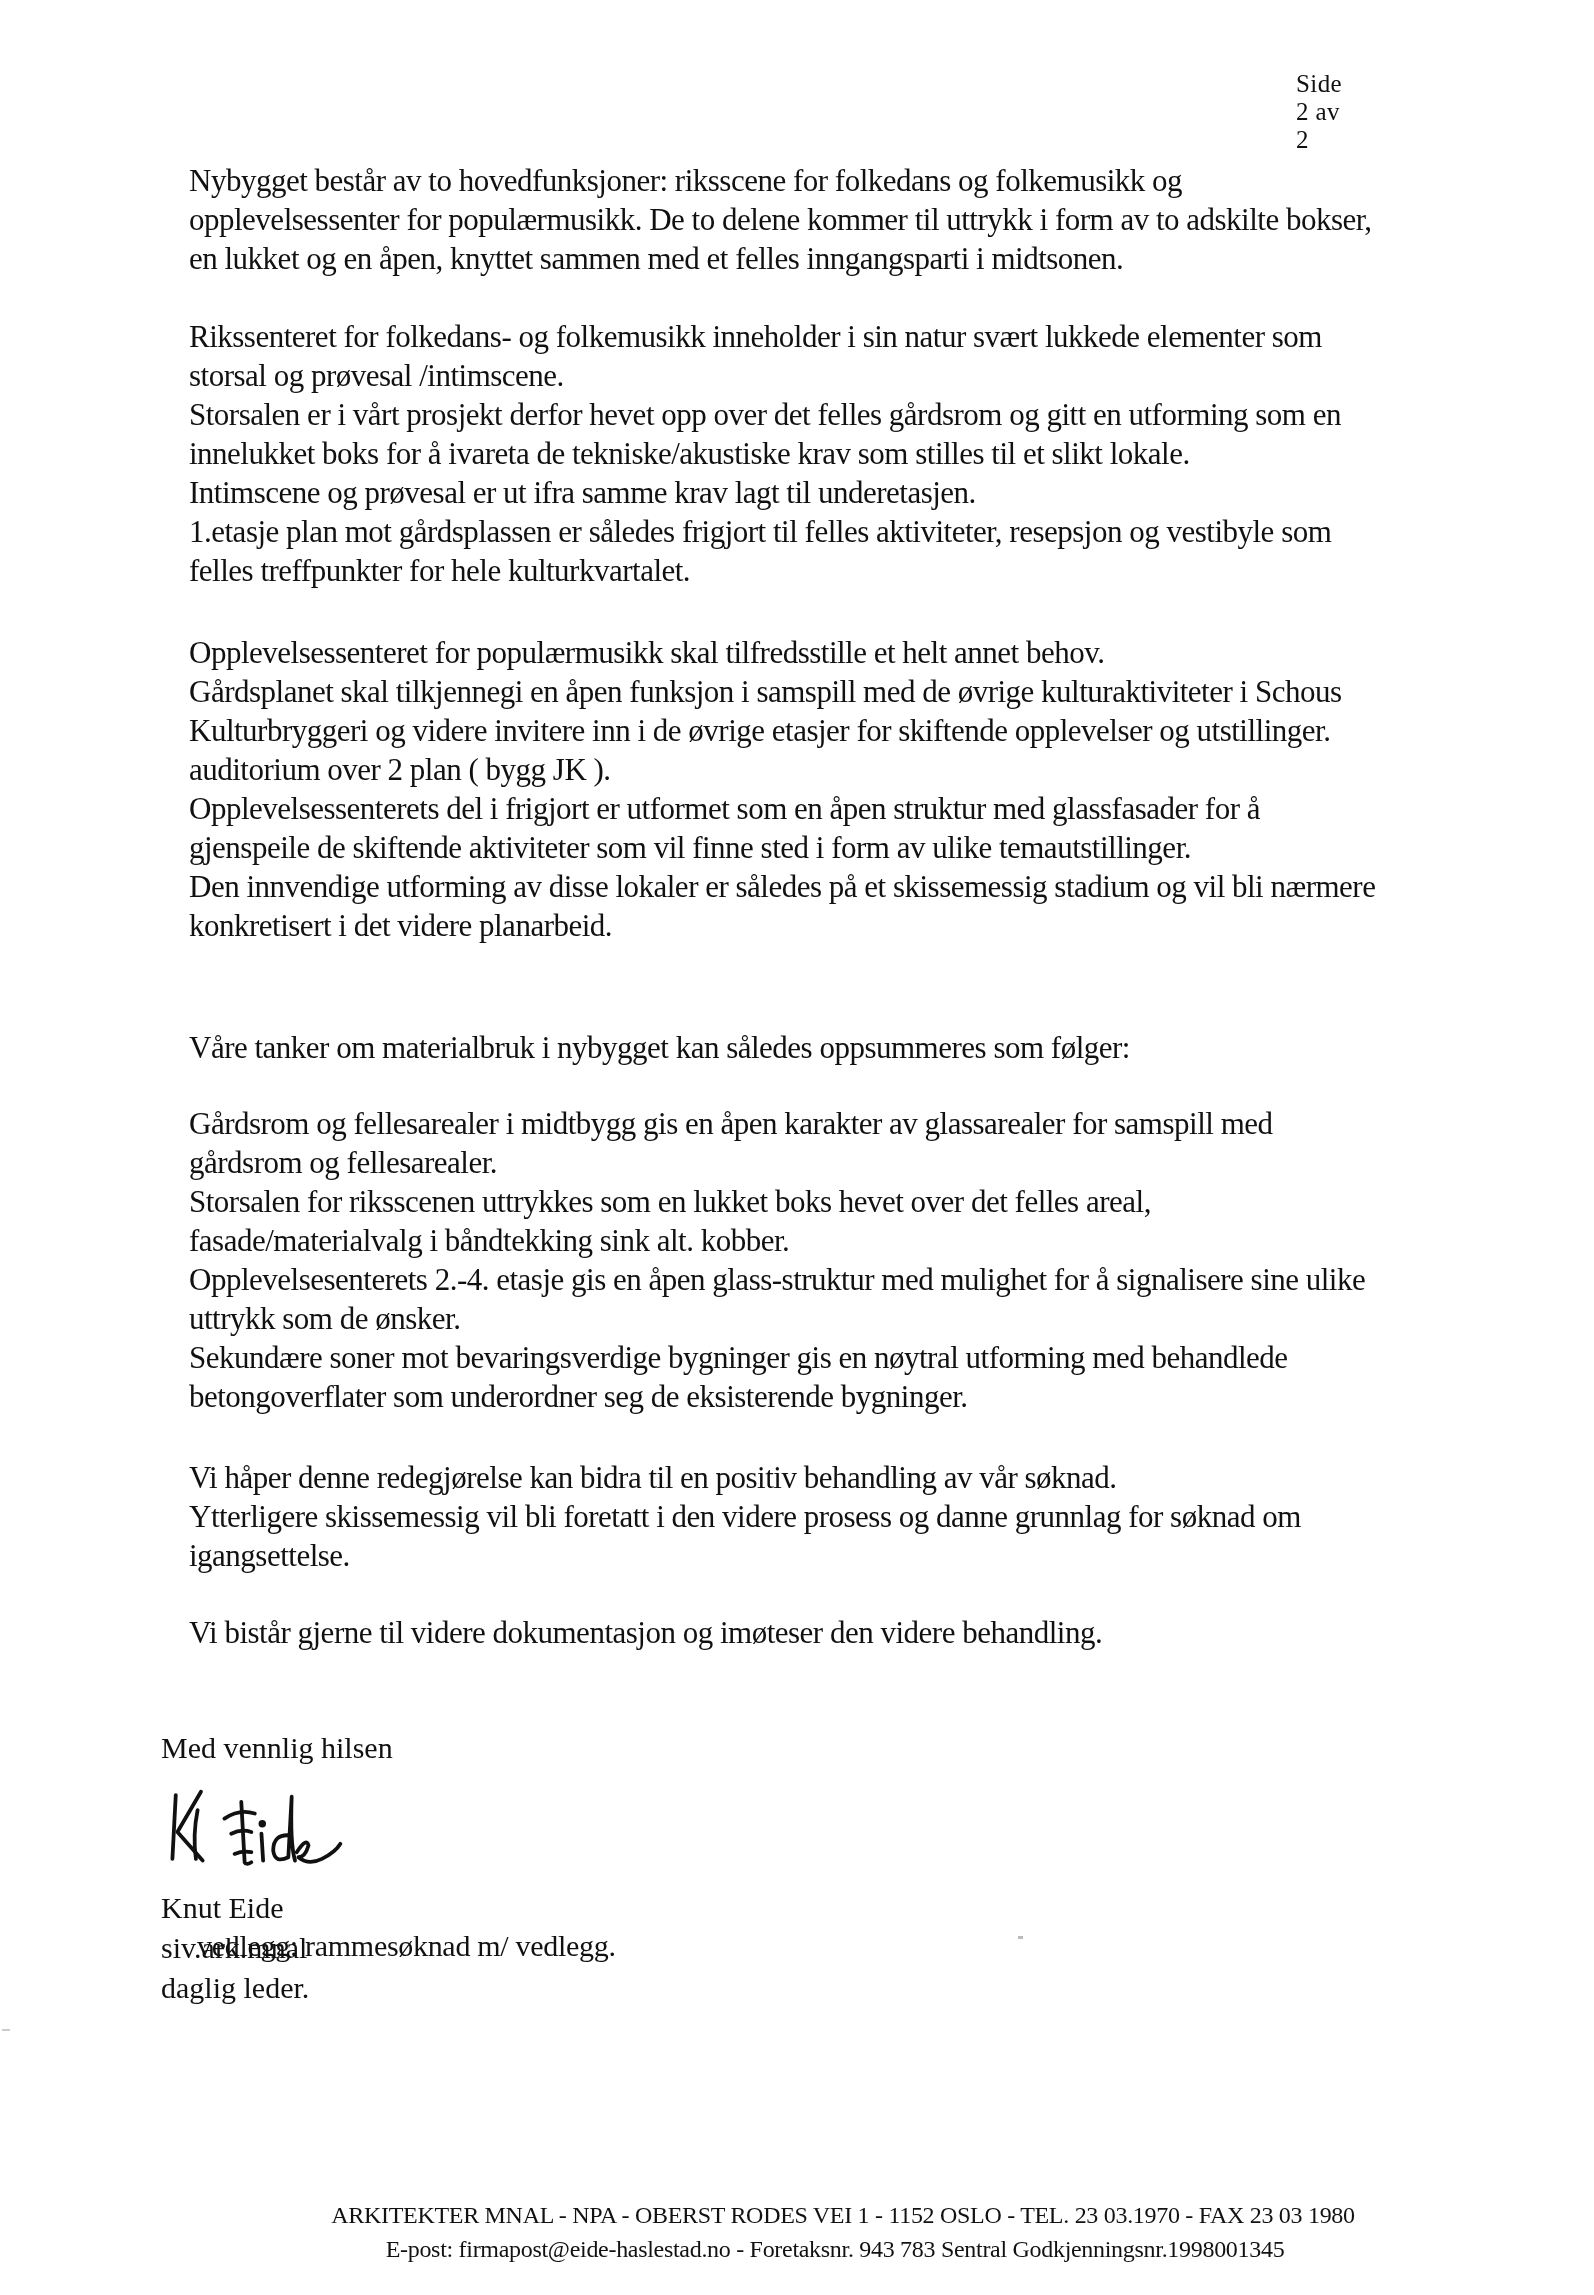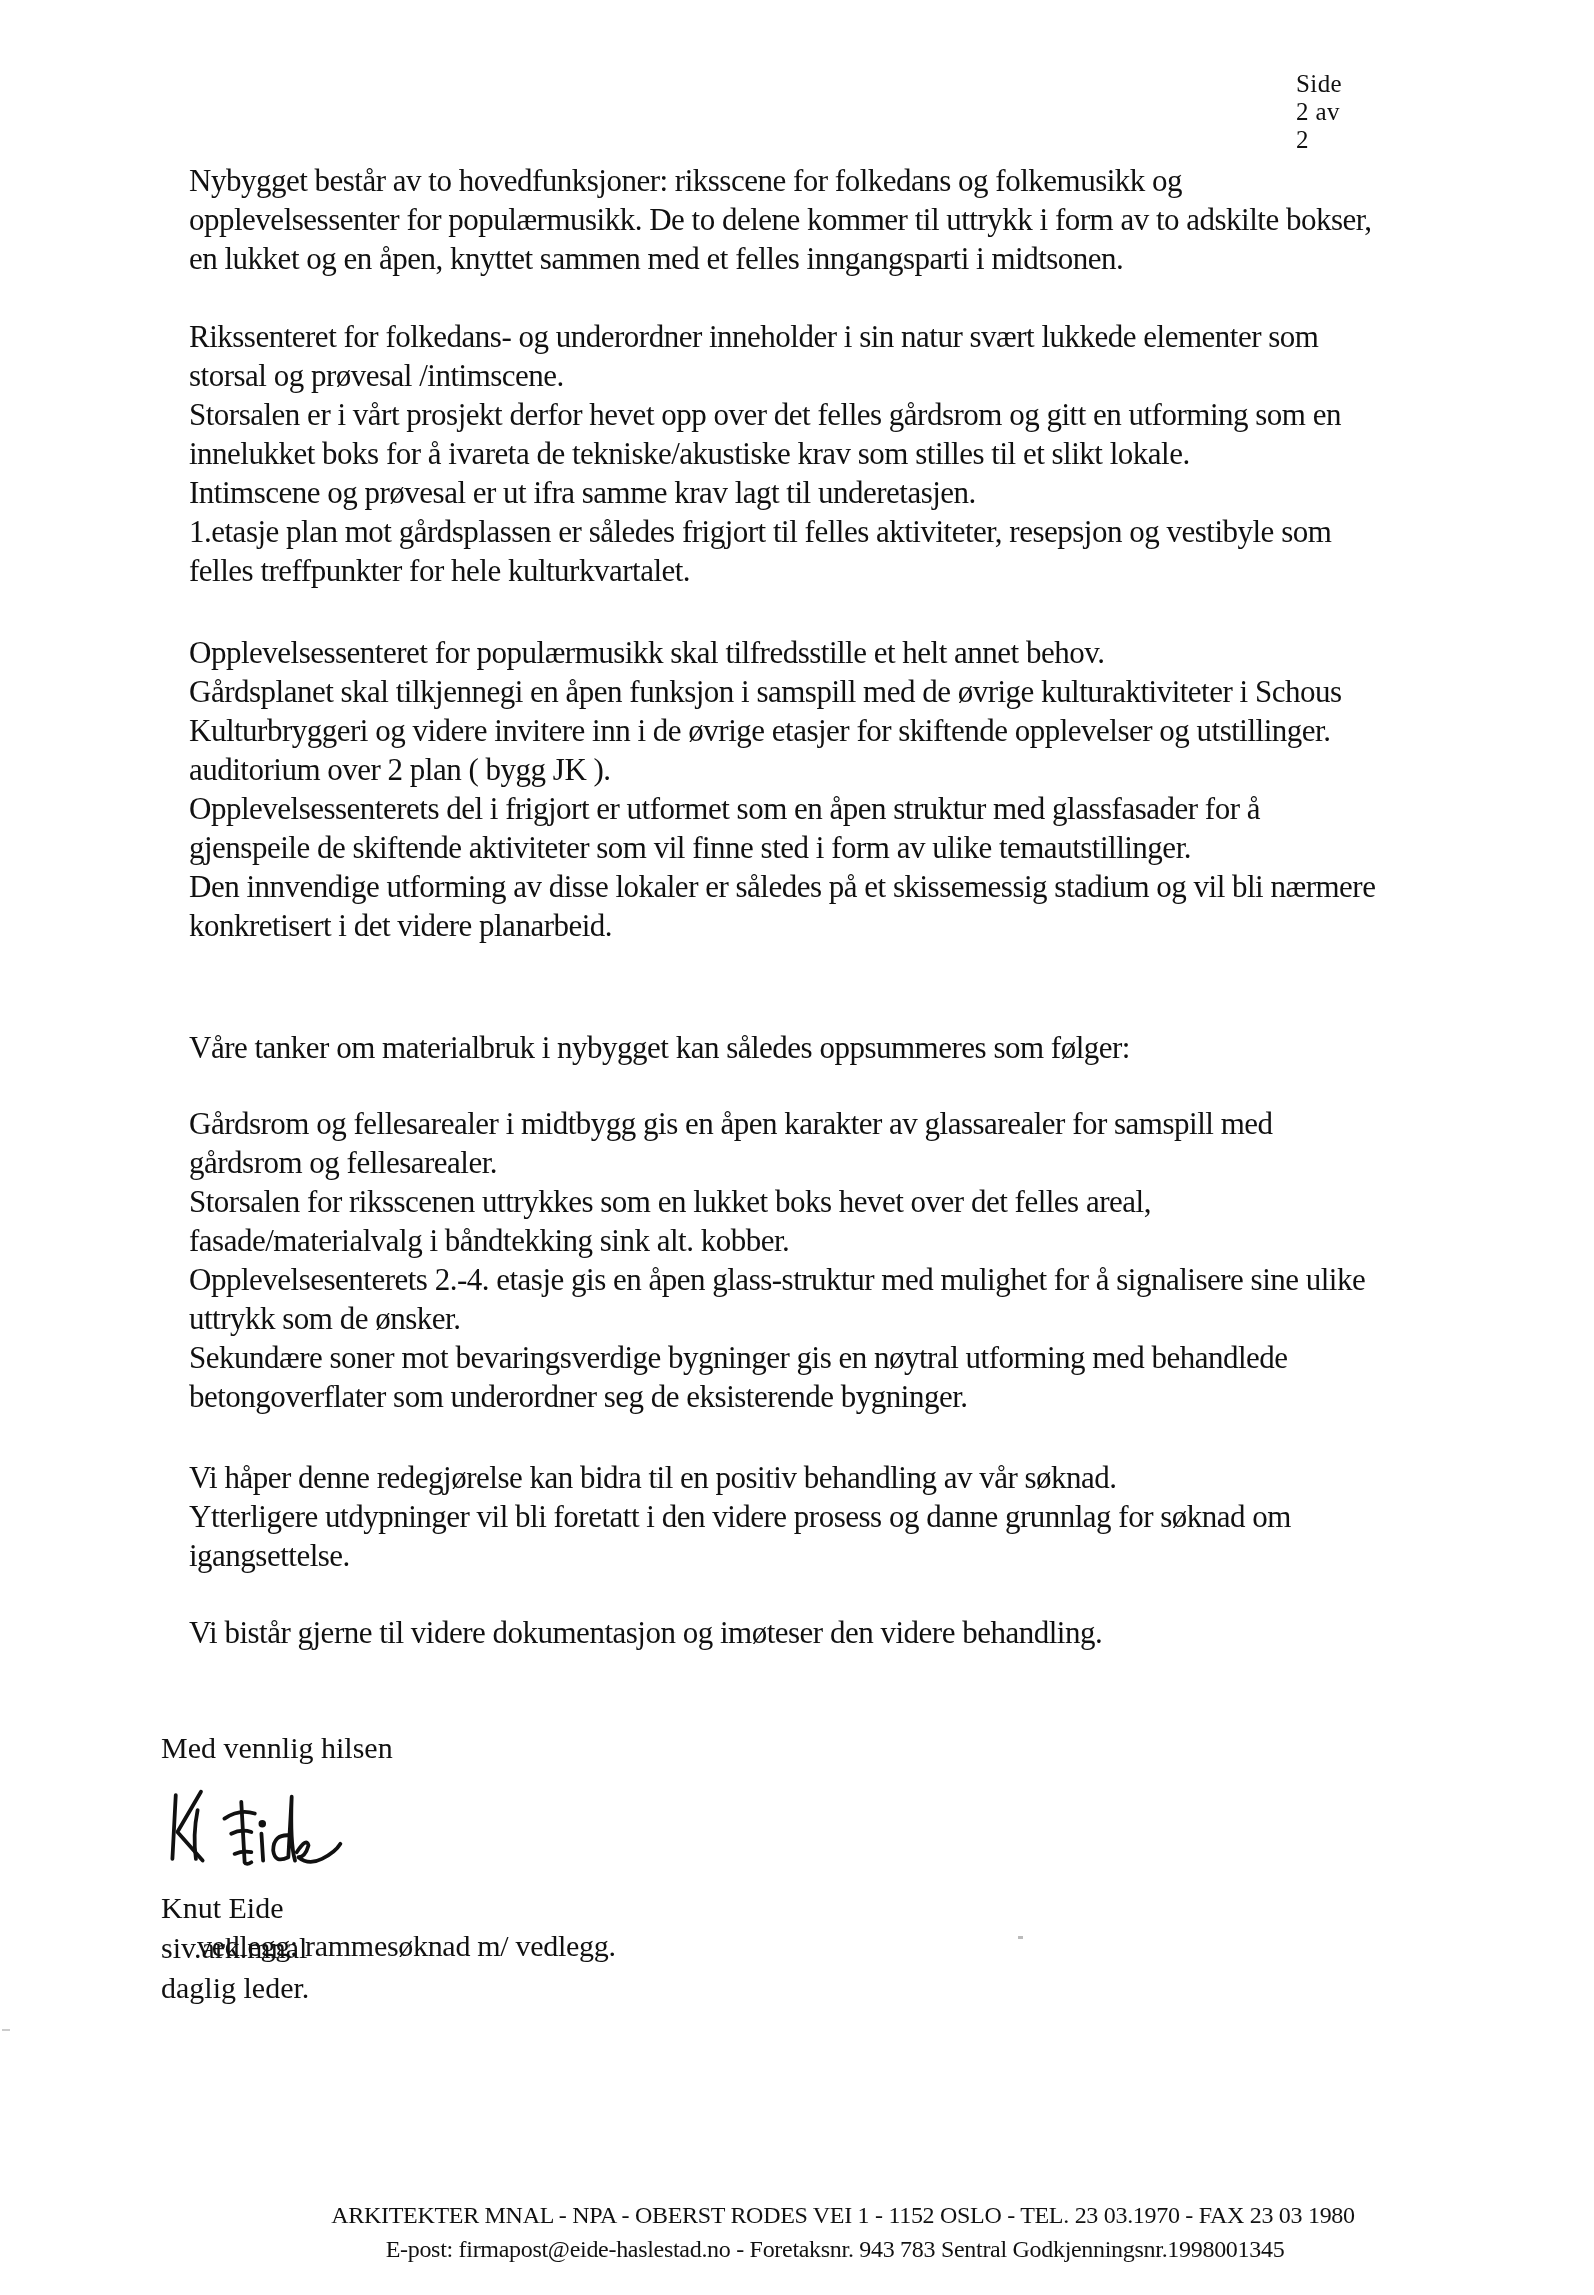--- a/index.html
+++ b/index.html
@@ -28,21 +28,21 @@
 
   <div class="page-number">Side 2 av 2</div>
 
   <div class="para" style="top:161px;">
     <span class="line">Nybygget består av to hovedfunksjoner:  riksscene for folkedans og folkemusikk og</span>
     <span class="line">opplevelsessenter for populærmusikk.  De to delene kommer til uttrykk i form av to adskilte bokser,</span>
     <span class="line">en lukket og en åpen, knyttet sammen med et felles inngangsparti i midtsonen.</span>
   </div>
 
   <div class="para" style="top:317px;">
-    <span class="line">Rikssenteret for folkedans- og underordner inneholder i sin natur svært lukkede elementer som</span>
+    <span class="line">Rikssenteret for folkedans- og folkemusikk inneholder i sin natur svært lukkede elementer som</span>
     <span class="line">storsal og prøvesal /intimscene.</span>
     <span class="line">Storsalen er i vårt prosjekt derfor hevet opp over det felles gårdsrom og gitt en utforming som en</span>
     <span class="line">innelukket boks for å ivareta de tekniske/akustiske krav som stilles til et slikt lokale.</span>
     <span class="line">Intimscene og prøvesal er ut ifra samme krav lagt til underetasjen.</span>
     <span class="line">1.etasje plan mot gårdsplassen er således frigjort til felles aktiviteter, resepsjon og vestibyle som</span>
     <span class="line">felles treffpunkter for hele kulturkvartalet.</span>
   </div>
 
   <div class="para" style="top:633px;">
     <span class="line">Opplevelsessenteret for populærmusikk skal tilfredsstille et helt annet behov.</span>
@@ -65,21 +65,21 @@
     <span class="line">Storsalen for riksscenen uttrykkes som en lukket boks hevet over det felles areal,</span>
     <span class="line">fasade/materialvalg i båndtekking sink alt. kobber.</span>
     <span class="line">Opplevelsesenterets 2.-4. etasje gis en åpen glass-struktur med mulighet for å signalisere sine ulike</span>
     <span class="line">uttrykk som de ønsker.</span>
     <span class="line">Sekundære soner mot bevaringsverdige bygninger gis en nøytral utforming med behandlede</span>
     <span class="line">betongoverflater som underordner seg de eksisterende bygninger.</span>
   </div>
 
   <div class="para" style="top:1458px;">
     <span class="line">Vi håper denne redegjørelse kan bidra til en positiv behandling av vår søknad.</span>
-    <span class="line">Ytterligere utdypninger vil bli foretatt i den videre prosess og danne grunnlag for søknad om</span>
+    <span class="line">Ytterligere skissemessig vil bli foretatt i den videre prosess og danne grunnlag for søknad om</span>
     <span class="line">igangsettelse.</span>
   </div>
 
   <div class="para" style="top:1613px;">
     <span class="line">Vi bistår gjerne til videre dokumentasjon og imøteser den videre behandling.</span>
   </div>
 
   <div class="closing" style="top:1728px;">Med vennlig hilsen</div>
 
   <svg class="signature" viewBox="0 0 250 100">

